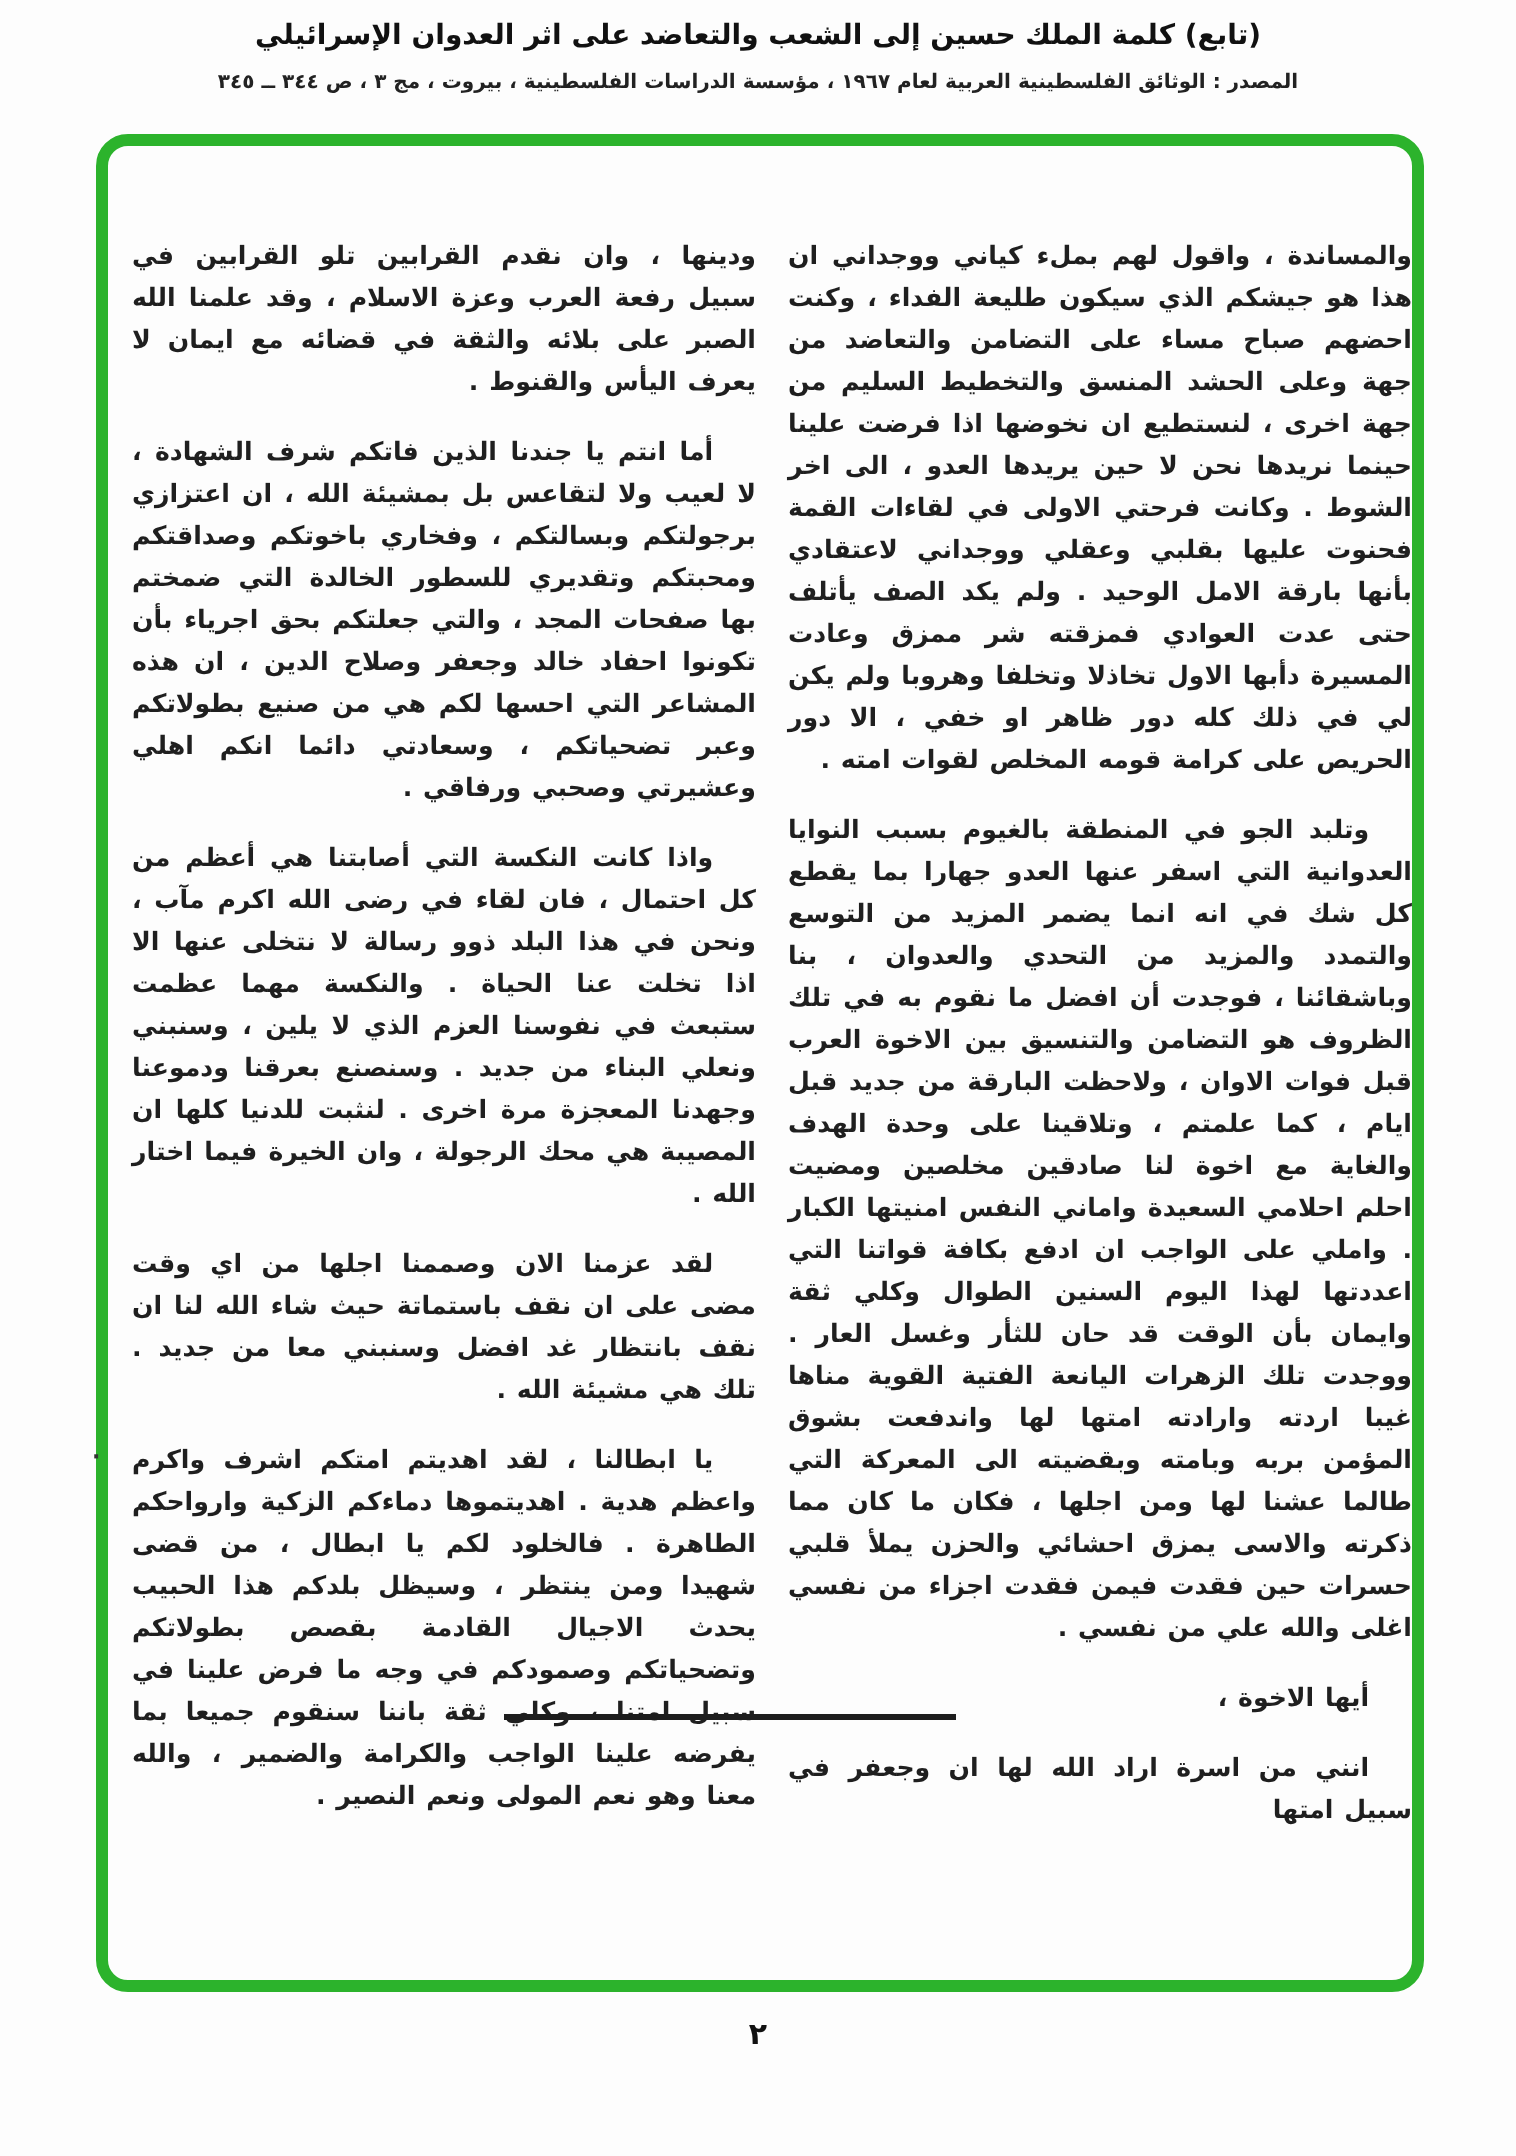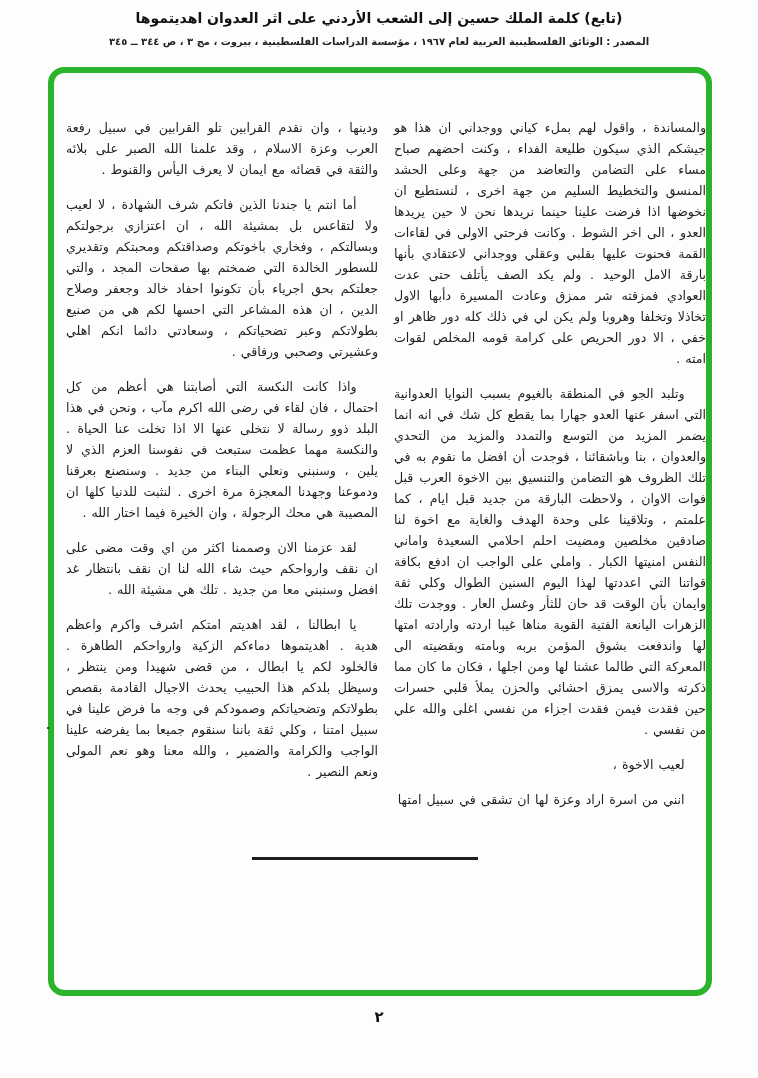--- a/index.html
+++ b/index.html
@@ -59,21 +59,21 @@
     gap: 16px;
     padding: 0 6px;
   }
   .text-column {
     width: 312px;
     direction: rtl;
   }
   .text-column p {
     margin: 0 0 14px 0;
     font-size: 12.6px;
-    font-weight: normal;
+    font-weight: bold;
     line-height: 21px;
     text-align: justify;
     text-indent: 1.7em;
     word-spacing: 1px;
     color: #1f1f1f;
   }
   .text-column p:first-child {
     text-indent: 0;
   }
   .divider {
@@ -100,37 +100,37 @@
     text-align: center;
     font-size: 15px;
     font-weight: bold;
     color: #111;
   }
 </style>
 </head>
 <body>
 
 <div class="page-header">
-  <div class="doc-title">(تابع) كلمة الملك حسين إلى الشعب الأردني على اثر العدوان اهديتموها</div>
+  <div class="doc-title">(تابع) كلمة الملك حسين إلى الشعب والتعاضد على اثر العدوان الإسرائيلي</div>
   <div class="doc-source">المصدر : الوثائق الفلسطينية العربية لعام ١٩٦٧ ، مؤسسة الدراسات الفلسطينية ، بيروت ، مج ٣ ، ص ٣٤٤ ــ ٣٤٥</div>
 </div>
 
 <div class="doc-frame">
   <div class="columns">
     <div class="text-column">
         <p dir="rtl">والمساندة ، واقول لهم بملء كياني ووجداني ان هذا هو جيشكم الذي سيكون طليعة الفداء ، وكنت احضهم صباح مساء على التضامن والتعاضد من جهة وعلى الحشد المنسق والتخطيط السليم من جهة اخرى ، لنستطيع ان نخوضها اذا فرضت علينا حينما نريدها نحن لا حين يريدها العدو ، الى اخر الشوط . وكانت فرحتي الاولى في لقاءات القمة فحنوت عليها بقلبي وعقلي ووجداني لاعتقادي بأنها بارقة الامل الوحيد . ولم يكد الصف يأتلف حتى عدت العوادي فمزقته شر ممزق وعادت المسيرة دأبها الاول تخاذلا وتخلفا وهروبا ولم يكن لي في ذلك كله دور ظاهر او خفي ، الا دور الحريص على كرامة قومه المخلص لقوات امته .</p>
         <p dir="rtl">وتلبد الجو في المنطقة بالغيوم بسبب النوايا العدوانية التي اسفر عنها العدو جهارا بما يقطع كل شك في انه انما يضمر المزيد من التوسع والتمدد والمزيد من التحدي والعدوان ، بنا وباشقائنا ، فوجدت أن افضل ما نقوم به في تلك الظروف هو التضامن والتنسيق بين الاخوة العرب قبل فوات الاوان ، ولاحظت البارقة من جديد قبل ايام ، كما علمتم ، وتلاقينا على وحدة الهدف والغاية مع اخوة لنا صادقين مخلصين ومضيت احلم احلامي السعيدة واماني النفس امنيتها الكبار . واملي على الواجب ان ادفع بكافة قواتنا التي اعددتها لهذا اليوم السنين الطوال وكلي ثقة وايمان بأن الوقت قد حان للثأر وغسل العار . ووجدت تلك الزهرات اليانعة الفتية القوية مناها غيبا اردته وارادته امتها لها واندفعت بشوق المؤمن بربه وبامته وبقضيته الى المعركة التي طالما عشنا لها ومن اجلها ، فكان ما كان مما ذكرته والاسى يمزق احشائي والحزن يملأ قلبي حسرات حين فقدت فيمن فقدت اجزاء من نفسي اغلى والله علي من نفسي .</p>
-        <p dir="rtl">لعيب الاخوة ،</p>
-        <p dir="rtl">انني من اسرة اراد وعزة لها ان تشقى في سبيل امتها</p>
+        <p dir="rtl">أيها الاخوة ،</p>
+        <p dir="rtl">انني من اسرة اراد الله لها ان وجعفر في سبيل امتها</p>
       </div>
     <div class="text-column">
         <p dir="rtl">ودينها ، وان نقدم القرابين تلو القرابين في سبيل رفعة العرب وعزة الاسلام ، وقد علمنا الله الصبر على بلائه والثقة في قضائه مع ايمان لا يعرف اليأس والقنوط .</p>
         <p dir="rtl">أما انتم يا جندنا الذين فاتكم شرف الشهادة ، لا لعيب ولا لتقاعس بل بمشيئة الله ، ان اعتزازي برجولتكم وبسالتكم ، وفخاري باخوتكم وصداقتكم ومحبتكم وتقديري للسطور الخالدة التي ضمختم بها صفحات المجد ، والتي جعلتكم بحق اجرياء بأن تكونوا احفاد خالد وجعفر وصلاح الدين ، ان هذه المشاعر التي احسها لكم هي من صنيع بطولاتكم وعبر تضحياتكم ، وسعادتي دائما انكم اهلي وعشيرتي وصحبي ورفاقي .</p>
         <p dir="rtl">واذا كانت النكسة التي أصابتنا هي أعظم من كل احتمال ، فان لقاء في رضى الله اكرم مآب ، ونحن في هذا البلد ذوو رسالة لا نتخلى عنها الا اذا تخلت عنا الحياة . والنكسة مهما عظمت ستبعث في نفوسنا العزم الذي لا يلين ، وسنبني ونعلي البناء من جديد . وسنصنع بعرقنا ودموعنا وجهدنا المعجزة مرة اخرى . لنثبت للدنيا كلها ان المصيبة هي محك الرجولة ، وان الخيرة فيما اختار الله .</p>
-        <p dir="rtl">لقد عزمنا الان وصممنا اكثر من اي وقت مضى على ان نقف وارواحكم حيث شاء الله لنا ان نقف بانتظار غد افضل وسنبني معا من جديد . تلك هي مشيئة الله .</p>
+        <p dir="rtl">لقد عزمنا الان وصممنا اجلها من اي وقت مضى على ان نقف باستماتة حيث شاء الله لنا ان نقف بانتظار غد افضل وسنبني معا من جديد . تلك هي مشيئة الله .</p>
         <p dir="rtl">يا ابطالنا ، لقد اهديتم امتكم اشرف واكرم واعظم هدية . اهديتموها دماءكم الزكية وارواحكم الطاهرة . فالخلود لكم يا ابطال ، من قضى شهيدا ومن ينتظر ، وسيظل بلدكم هذا الحبيب يحدث الاجيال القادمة بقصص بطولاتكم وتضحياتكم وصمودكم في وجه ما فرض علينا في سبيل امتنا ، وكلي ثقة باننا سنقوم جميعا بما يفرضه علينا الواجب والكرامة والضمير ، والله معنا وهو نعم المولى ونعم النصير .</p>
       </div>
   </div>
   <div class="divider"></div>
 </div>
 
 <span class="stray-mark">·</span>
 
 <div class="page-number">٢</div>
 

